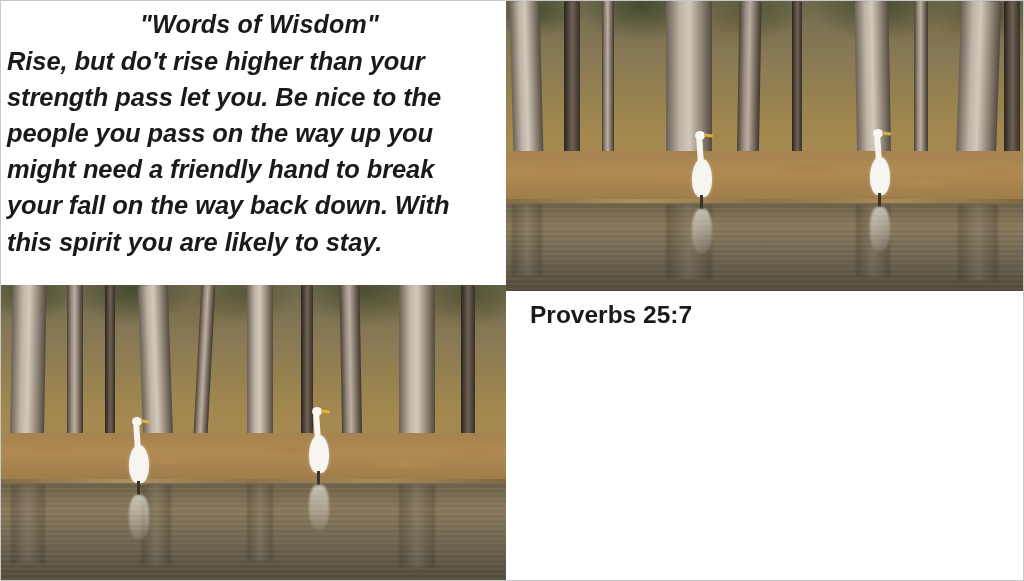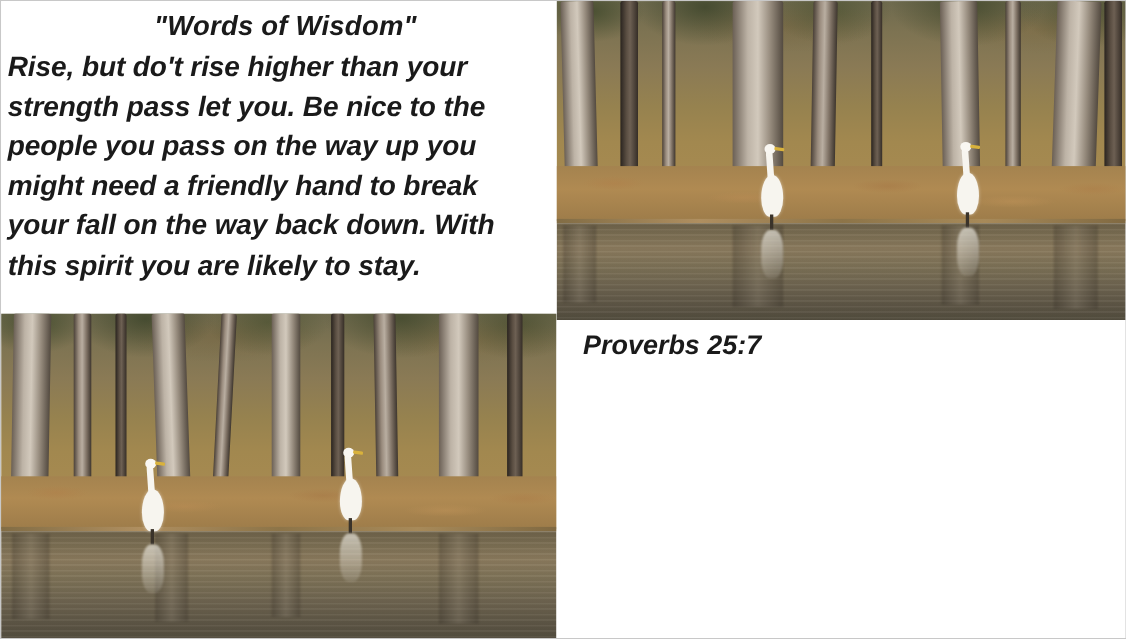--- a/index.html
+++ b/index.html
@@ -59,21 +59,20 @@
   .verse-body {
     font-style: italic;
     font-weight: bold;
     font-size: 24.5px;
     line-height: 1.52;
     margin: 22px 18px 0 24px;
     letter-spacing: -.1px;
     color: #1a1a1a;
   }
   .verse-ref {
-    font-style: italic;
     font-weight: bold;
     font-size: 24.5px;
     margin: 10px 18px 0 24px;
     color: #1a1a1a;
   }
 
   
   .scene { position: absolute; inset: 0; }
   .sky-bank {
     position: absolute; left: 0; right: 0; top: 0;

